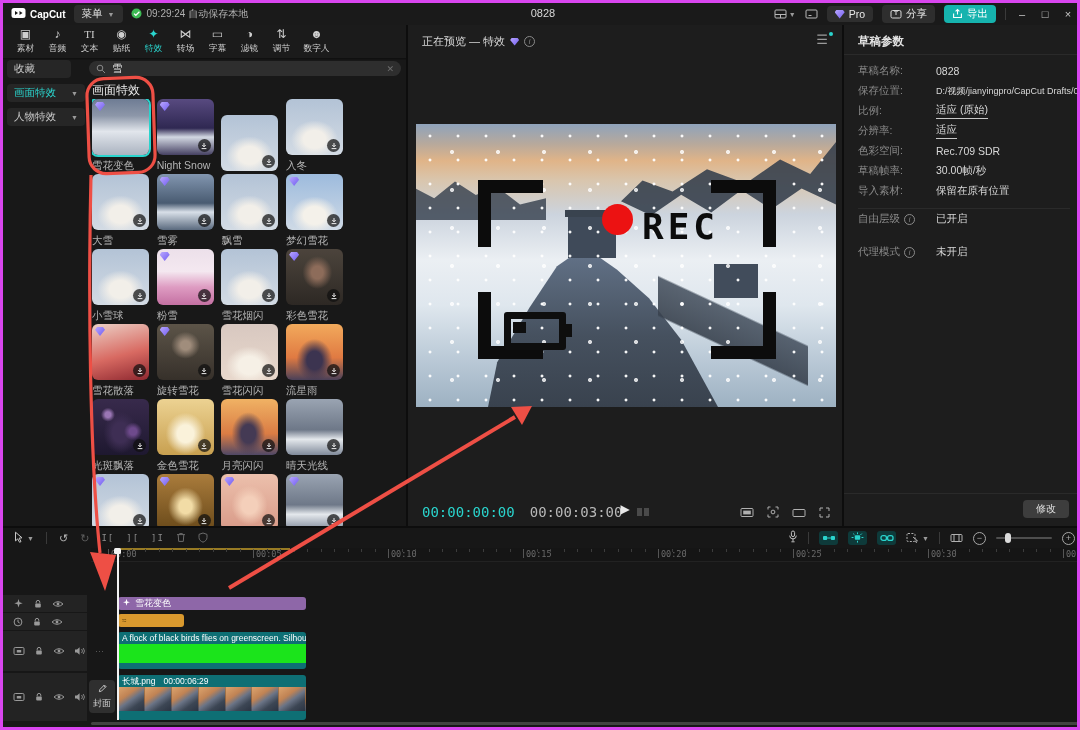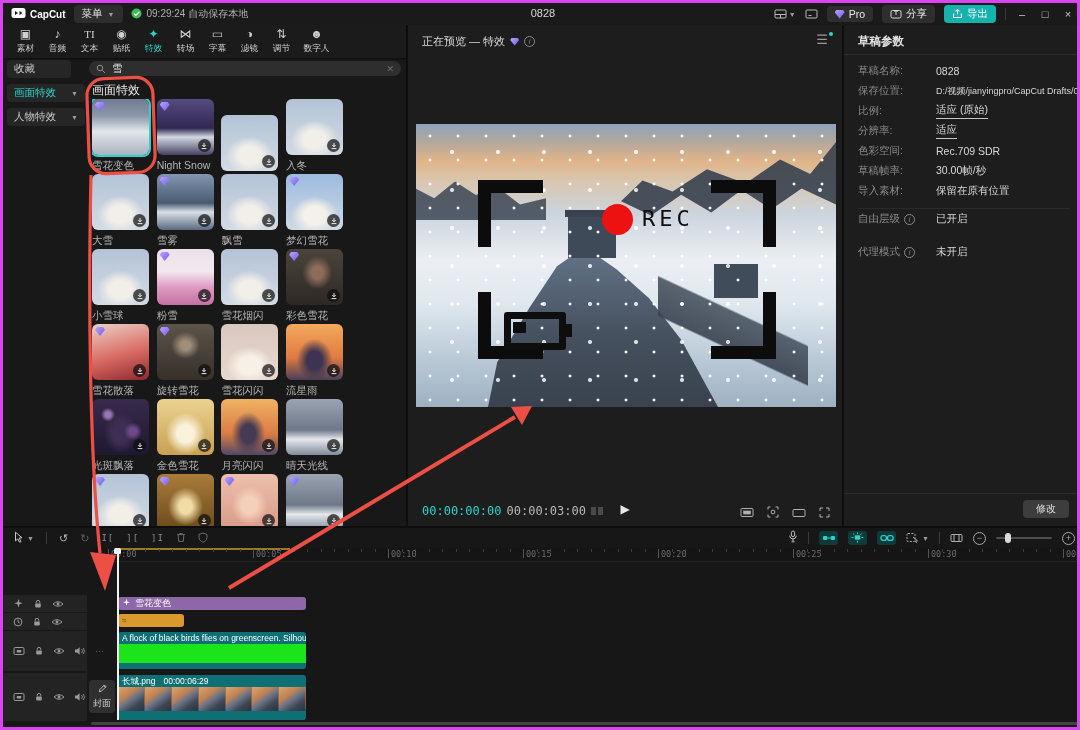--- a/index.html
+++ b/index.html
@@ -77,26 +77,26 @@
   .wallstrip{position:absolute;right:28px;bottom:0;width:150px;height:150px;background:linear-gradient(205deg,rgba(0,0,0,0) 40%,#4a5563 41%,#39424e 58%,rgba(0,0,0,0) 59%);opacity:.9;}
   .tower2{position:absolute;right:78px;top:140px;width:44px;height:34px;background:#414c5b;}
   .snow1{position:absolute;inset:0;background-image:radial-gradient(circle,rgba(255,255,255,.95) 1.1px,rgba(255,255,255,0) 1.8px);background-size:28px 24px;}
   .snow2{position:absolute;inset:0;background-image:radial-gradient(circle,rgba(255,255,255,.8) 1.6px,rgba(255,255,255,0) 2.4px);background-size:46px 38px;background-position:13px 9px;}
   .br{position:absolute;width:52px;height:54px;border:0 solid #0c0c0c;}
   .br.tl{left:62px;top:56px;border-left-width:13px;border-top-width:13px;}
   .br.tr{right:60px;top:56px;border-right-width:13px;border-top-width:13px;}
   .br.bl{left:62px;bottom:48px;border-left-width:13px;border-bottom-width:13px;}
   .br.br2{right:60px;bottom:48px;border-right-width:13px;border-bottom-width:13px;}
   .recdot{position:absolute;left:186px;top:80px;width:31px;height:31px;border-radius:50%;background:#ec1212;}
-  .rectxt{position:absolute;left:226px;top:82px;font-size:22px;font-weight:normal;color:#0c0c0c;letter-spacing:4px;font-family:"DejaVu Sans Mono",monospace;}
+  .rectxt{position:absolute;left:226px;top:82px;font-size:36px;font-weight:bold;color:#0c0c0c;letter-spacing:4px;font-family:"DejaVu Sans Mono",monospace;}
   .batt{position:absolute;left:88px;top:188px;width:48px;height:24px;border:7px solid #0e0e0e;border-radius:3px;}
   .batt::before{content:"";position:absolute;left:2px;top:3px;width:13px;height:11px;background:#0e0e0e;}
   .batt::after{content:"";position:absolute;right:-13px;top:5px;width:6px;height:13px;background:#0e0e0e;}
   .pv-ctrl{position:absolute;left:0;bottom:6px;width:100%;height:18px;}
-  .pv-time{position:absolute;left:14px;top:2px;font-size:12px;font-family:"DejaVu Sans Mono",monospace;display:flex;gap:5px;align-items:center;}
+  .pv-time{position:absolute;left:14px;top:2px;font-size:14px;font-family:"DejaVu Sans Mono",monospace;display:flex;gap:15px;align-items:center;}
   .t-cur{color:#2ad4cd;}
   .t-tot{color:#b8b8b8;}
   .frames-ic{display:inline-flex;gap:2px;}
   .frames-ic i{width:5px;height:8px;background:#4a4a4a;}
   .pv-play{position:absolute;left:50%;top:0px;transform:translateX(-50%);color:#e8e8e8;font-size:12px;}
   .pv-icons{position:absolute;right:12px;top:2px;display:flex;gap:13px;align-items:center;}
   
   .params{position:absolute;left:841px;top:22px;width:239px;height:501px;background:#1d1d1d;}
   .pm-title{position:absolute;left:14px;top:9px;font-size:11.5px;font-weight:bold;color:#e4e4e4;}
   .pm-sep{position:absolute;left:0;top:29px;width:239px;height:1px;background:#2a2a2a;}

